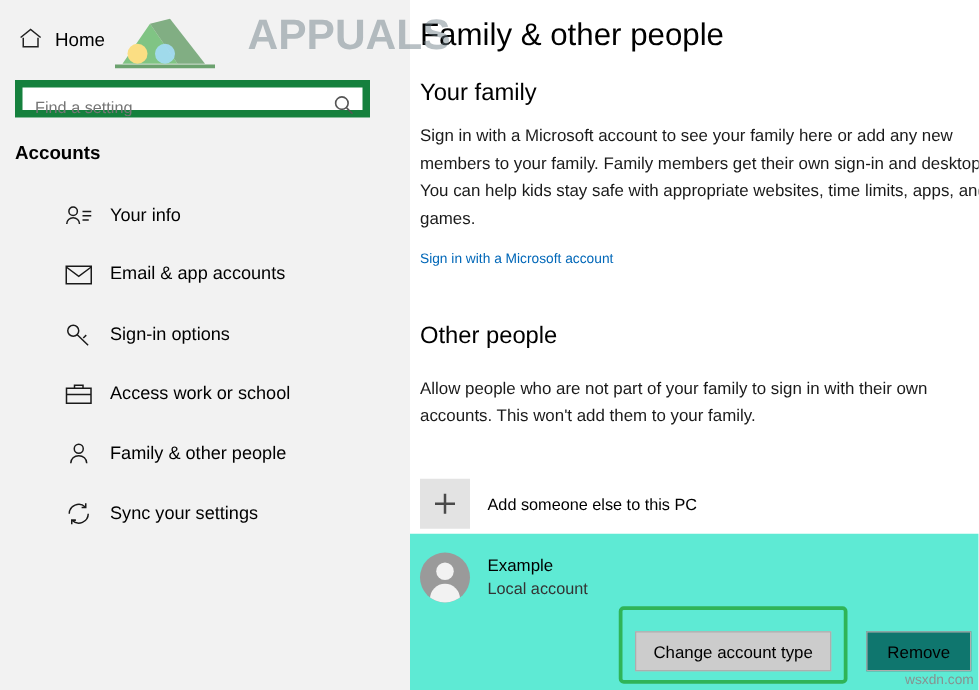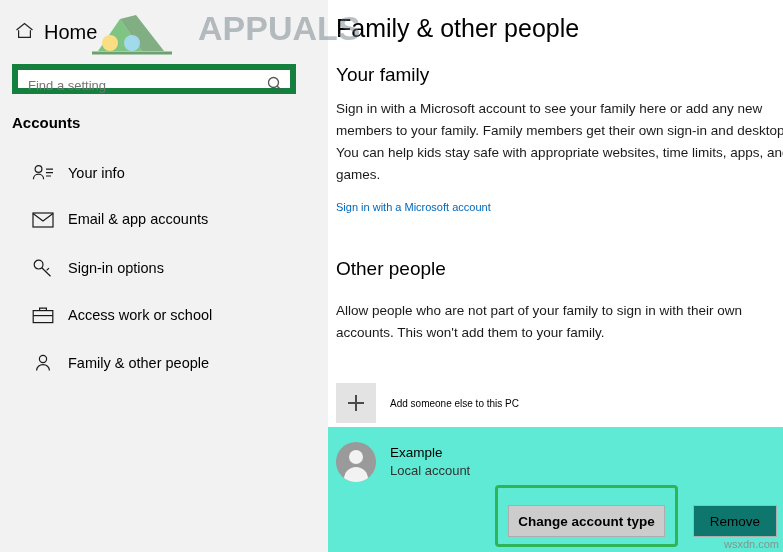--- a/index.html
+++ b/index.html
@@ -35,21 +35,21 @@
     height: 28px;
   }
   #home-row .ico {
     width: 28px;
     text-align: center;
     color: #333;
     font-size: 17px;
     line-height: 1;
   }
   #home-row .lbl {
-    font-size: 20px;
+    font-size: 15px;
     color: #000;
     margin-left: 6px;
   }
 
   #search-box {
     position: absolute;
     left: 12px;
     top: 64px;
     width: 284px;
     height: 30px;
@@ -83,26 +83,27 @@
     position: absolute;
     left: 12px;
     top: 114px;
     font-size: 15px;
     font-weight: bold;
     color: #000;
   }
 
   .nav-item {
     position: absolute;
-    left: 16px;
+    left: 0;
     width: 328px;
     height: 46px;
     display: flex;
     align-items: center;
     box-sizing: border-box;
+    padding-left: 36px;
   }
   .nav-item .ni-ico {
     width: 30px;
     margin-left: 12px;
     text-align: center;
     color: #1a1a1a;
     display: flex;
     align-items: center;
     justify-content: center;
   }
@@ -192,21 +193,21 @@
     background: #4a4a4a;
   }
   .plus-tile:before {
     left: 12px; top: 19px; width: 16px; height: 2px;
   }
   .plus-tile:after {
     left: 19px; top: 12px; width: 2px; height: 16px;
   }
   #add-row .lbl {
     margin-left: 14px;
-    font-size: 10px;
+    font-size: 13px;
     color: #000;
     text-align: right;
   }
 
   #account-card {
     position: absolute;
     left: 0;
     top: 427px;
     width: 455px;
     height: 125px;
@@ -277,21 +278,20 @@
     top: 505px;
     width: 157px;
     height: 32px;
     background: #cccccc;
     border: 1px solid #adadad;
     box-sizing: border-box;
     font-family: "Liberation Sans", sans-serif;
     font-size: 13.5px;
     color: #000;
     cursor: pointer;
-    font-weight: bold;
   }
   #btn-remove {
     position: absolute;
     left: 365px;
     top: 505px;
     width: 84px;
     height: 32px;
     background: #0f766e;
     border: 1px solid #adadad;
     box-sizing: border-box;
@@ -411,20 +411,31 @@
   <div class="nav-item selected" style="top:340px;">
     <span class="ni-ico">
       <svg width="22" height="20" viewBox="0 0 22 20" fill="none" stroke="#1a1a1a" stroke-width="1.2">
         <circle cx="11" cy="6" r="3.6"></circle>
         <path d="M4.6 17.6c0-3.6 2.9-6 6.4-6s6.4 2.4 6.4 6"></path>
       </svg>
     </span>
     <span class="ni-lbl">Family &amp; other people</span>
   </div>
 
+  <div class="nav-item" style="top:388px;">
+    <span class="ni-ico">
+      <svg width="22" height="20" viewBox="0 0 22 20" fill="none" stroke="#1a1a1a" stroke-width="1.2">
+        <path d="M3.4 10a7.6 7.6 0 0 1 12.8-5.4"></path>
+        <path d="M18.6 10a7.6 7.6 0 0 1-12.8 5.4"></path>
+        <path d="M16.6 1.6v3.3h-3.3"></path>
+        <path d="M5.4 18.4v-3.3h3.3"></path>
+      </svg>
+    </span>
+    <span class="ni-lbl">Sync your settings</span>
+  </div>
 </div>
 
 <div id="content">
 
   <div id="page-title">Family &amp; other people</div>
 
   <div id="sec-family">Your family</div>
   <div id="family-desc">Sign in with a Microsoft account to see your family here or add any new members to your family. Family members get their own sign-in and desktop. You can help kids stay safe with appropriate websites, time limits, apps, and games.</div>
   <div id="ms-link">Sign in with a Microsoft account</div>
 

